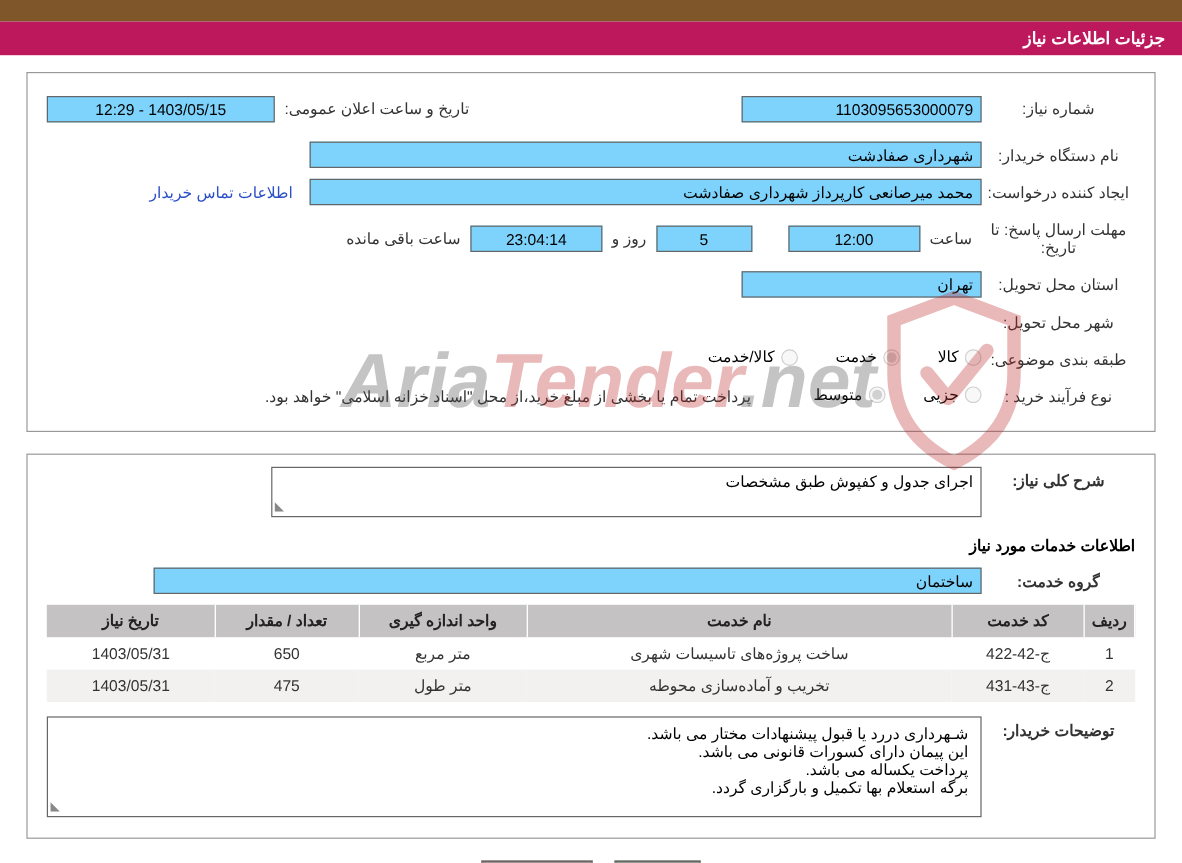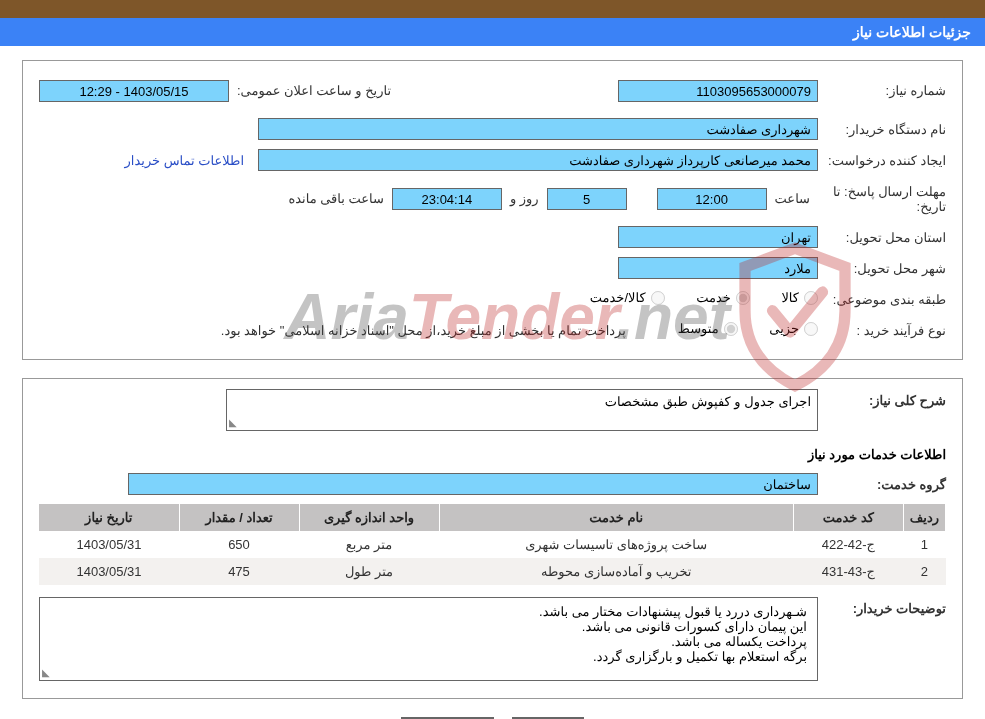--- a/index.html
+++ b/index.html
@@ -1,22 +1,22 @@
 <!DOCTYPE html>
 <html dir="rtl" lang="fa"><head>
 <meta charset="utf-8">
 <style>
 * { box-sizing: border-box; margin: 0; padding: 0; }
 body { font-family: Tahoma, Arial, sans-serif; font-size: 13px; background: #fff; direction: rtl; width: 985px; height: 719px; position: relative; }
 .top-bar { background: #7e5629; height: 18px; width: 100%; }
-.title-bar { background: #3b82f6; color: #fff; padding: 6px 14px; font-weight: bold; font-size: 14px; }
+.title-bar { background: #be185d; color: #fff; padding: 6px 14px; font-weight: bold; font-size: 14px; }
 .content { padding: 14px 22px; }
 .panel { border: 1px solid #999; padding: 10px 16px; margin-bottom: 18px; position: relative; }
 .row { display: flex; align-items: center; margin-bottom: 7px; min-height: 24px; }
-.lbl { width: 128px; flex-shrink: 0; color: #333; text-align: right; font-size: 13px; }
+.lbl { width: 128px; flex-shrink: 0; color: #333; text-align: center; font-size: 13px; }
 .lbl.bold { font-weight: bold; }
 .field { border: 1px solid #666; background: #7dd3fc; padding: 2px 6px; font-size: 13px; height: 22px; line-height: 17px; text-align: right; }
 .field.w1 { width: 200px; }
 .field.w2 { width: 560px; }
 .field.w3 { width: 190px; }
 .field.sm { width: 80px; text-align: center; }
 .field.med { width: 110px; text-align: center; }
 .inline-lbl { margin: 12px 8px; color: #333; }
 .hours-remain { margin-right: 8px; color: #333; }
 .right-col { display: flex; align-items: center; }
@@ -95,21 +95,20 @@
       <span class="hours-remain">ساعت باقی مانده</span>
     </div>
 
     <div class="row">
       <span class="lbl">استان محل تحویل:</span>
       <span class="field w1">تهران</span>
     </div>
 
     <div class="row">
       <span class="lbl">شهر محل تحویل:</span>
-      <span class="field w1">ملارد</span>
     </div>
 
     <div class="row">
       <span class="lbl">طبقه بندی موضوعی:</span>
       <span class="radio-group">
         <label>
             <input type="radio" name="cat" disabled="" style="">
             <span>کالا</span>
           </label>
         <label>

